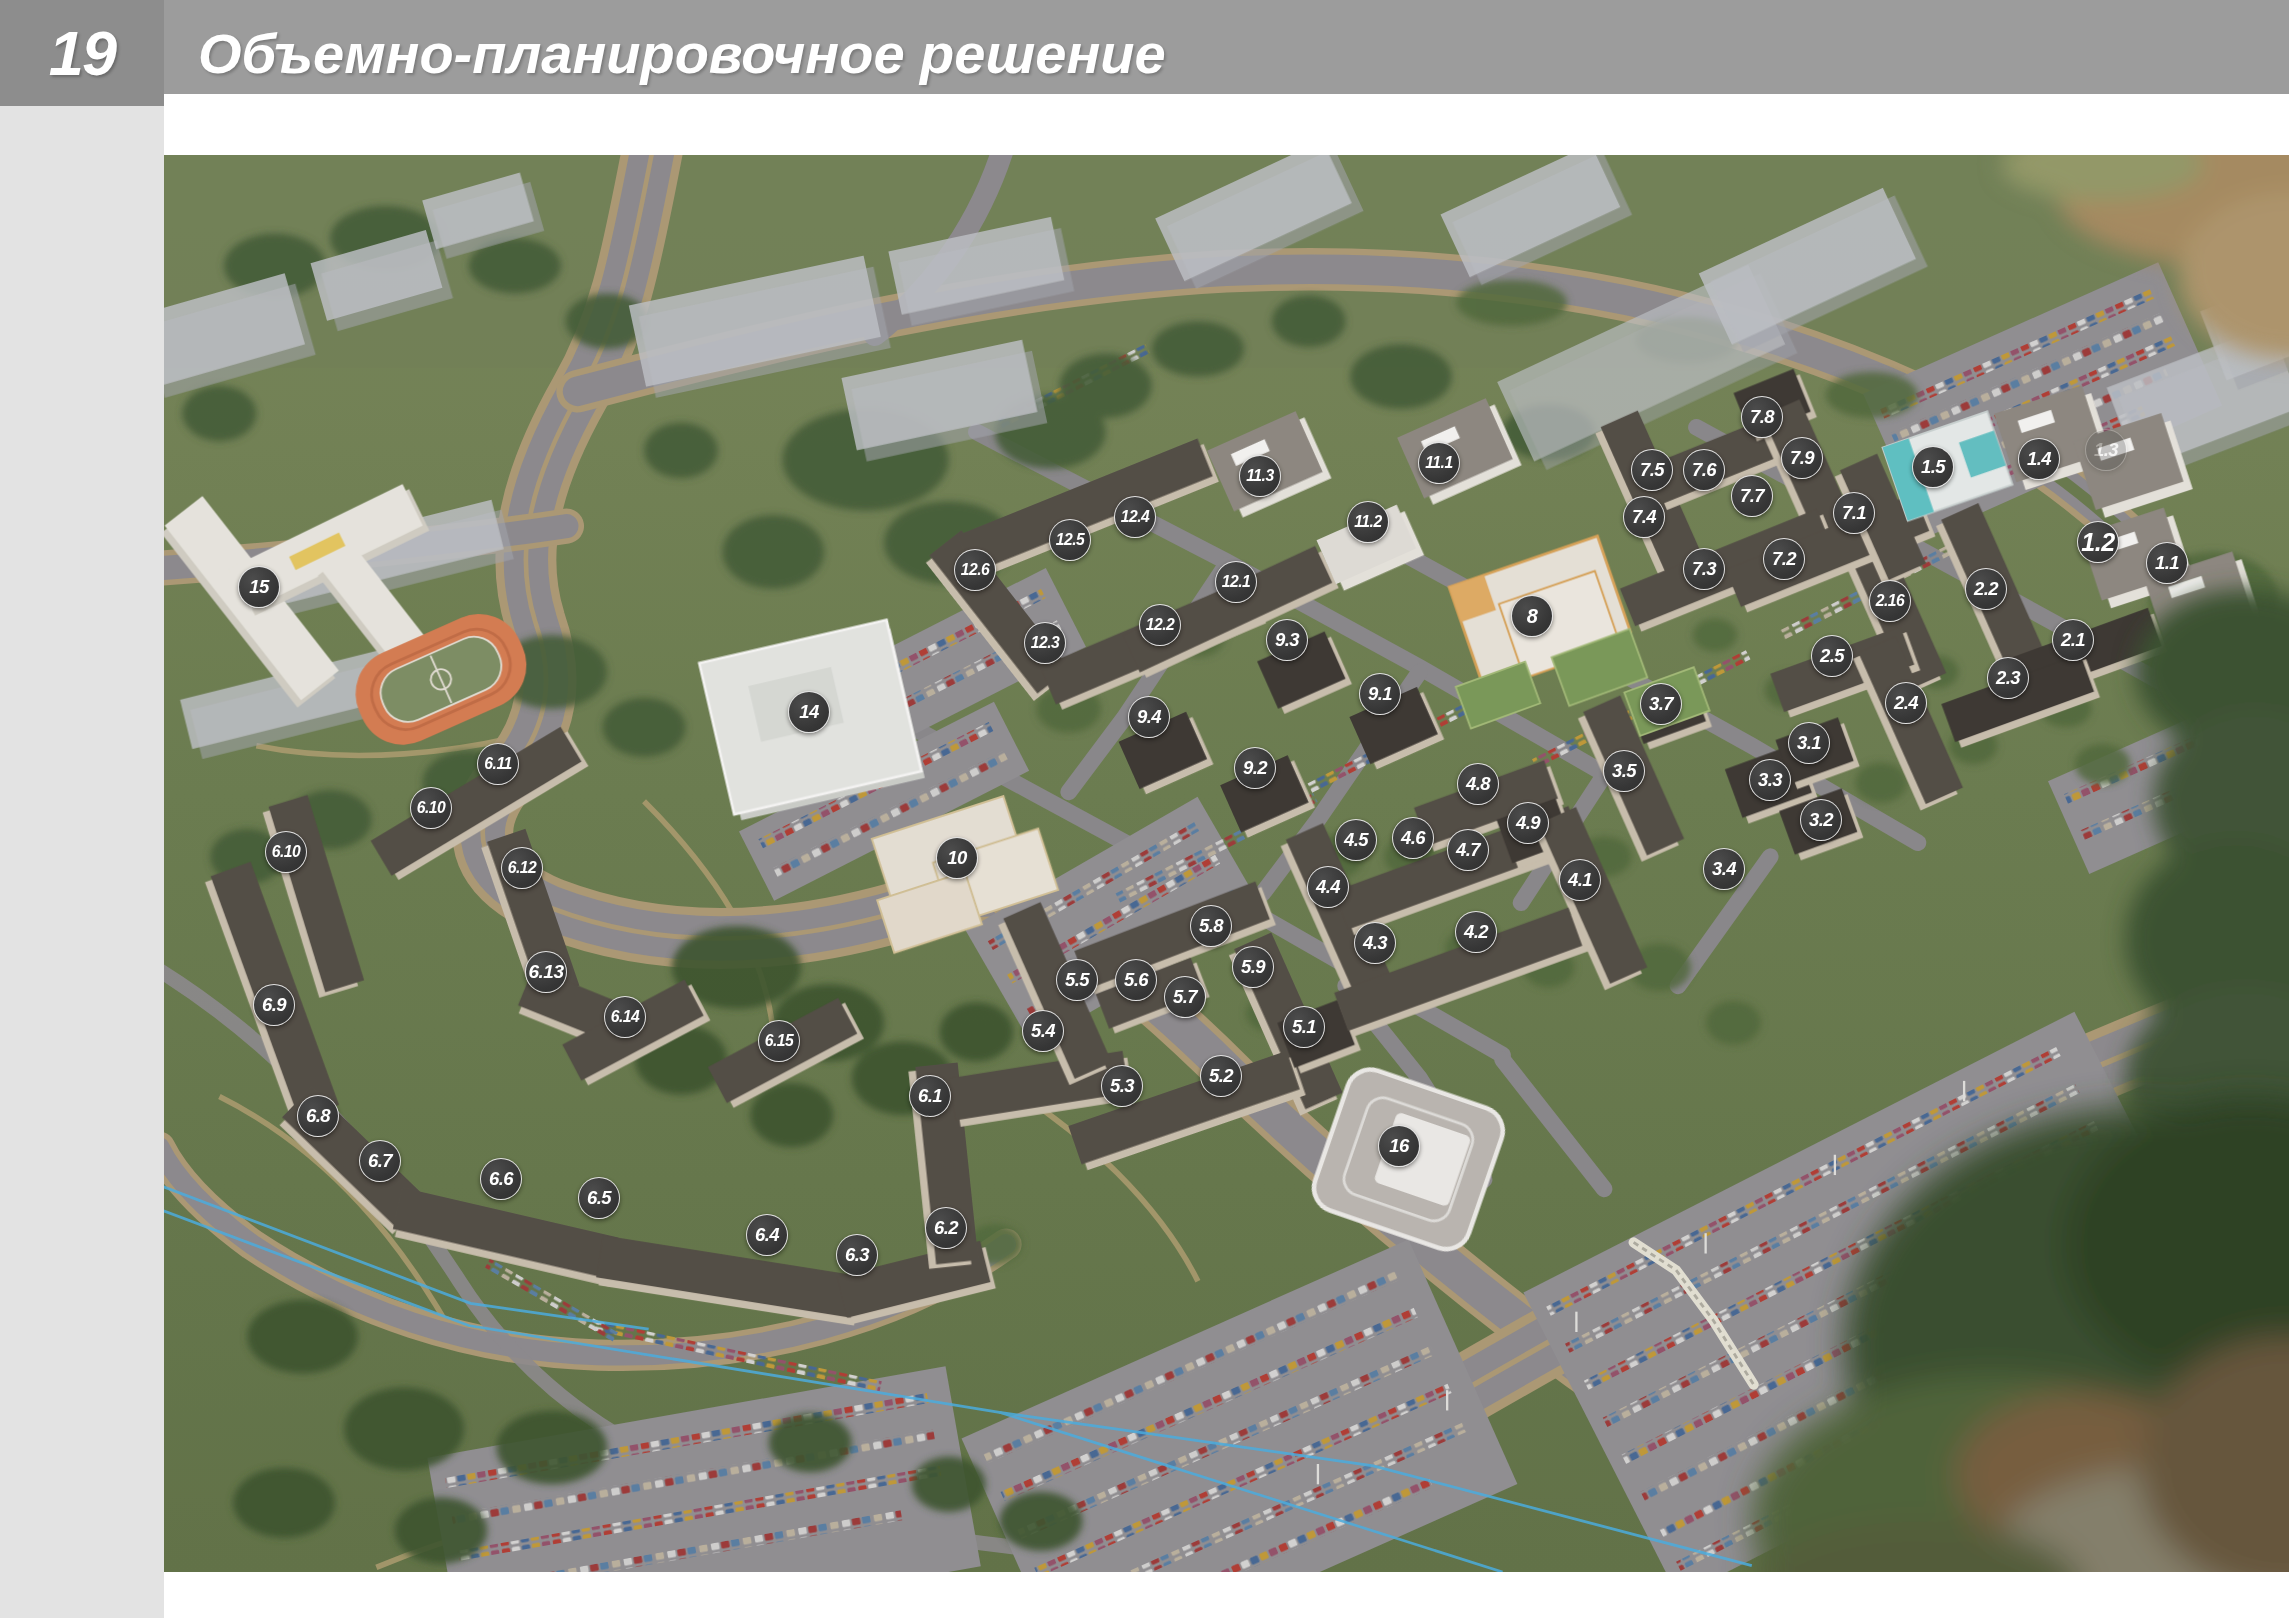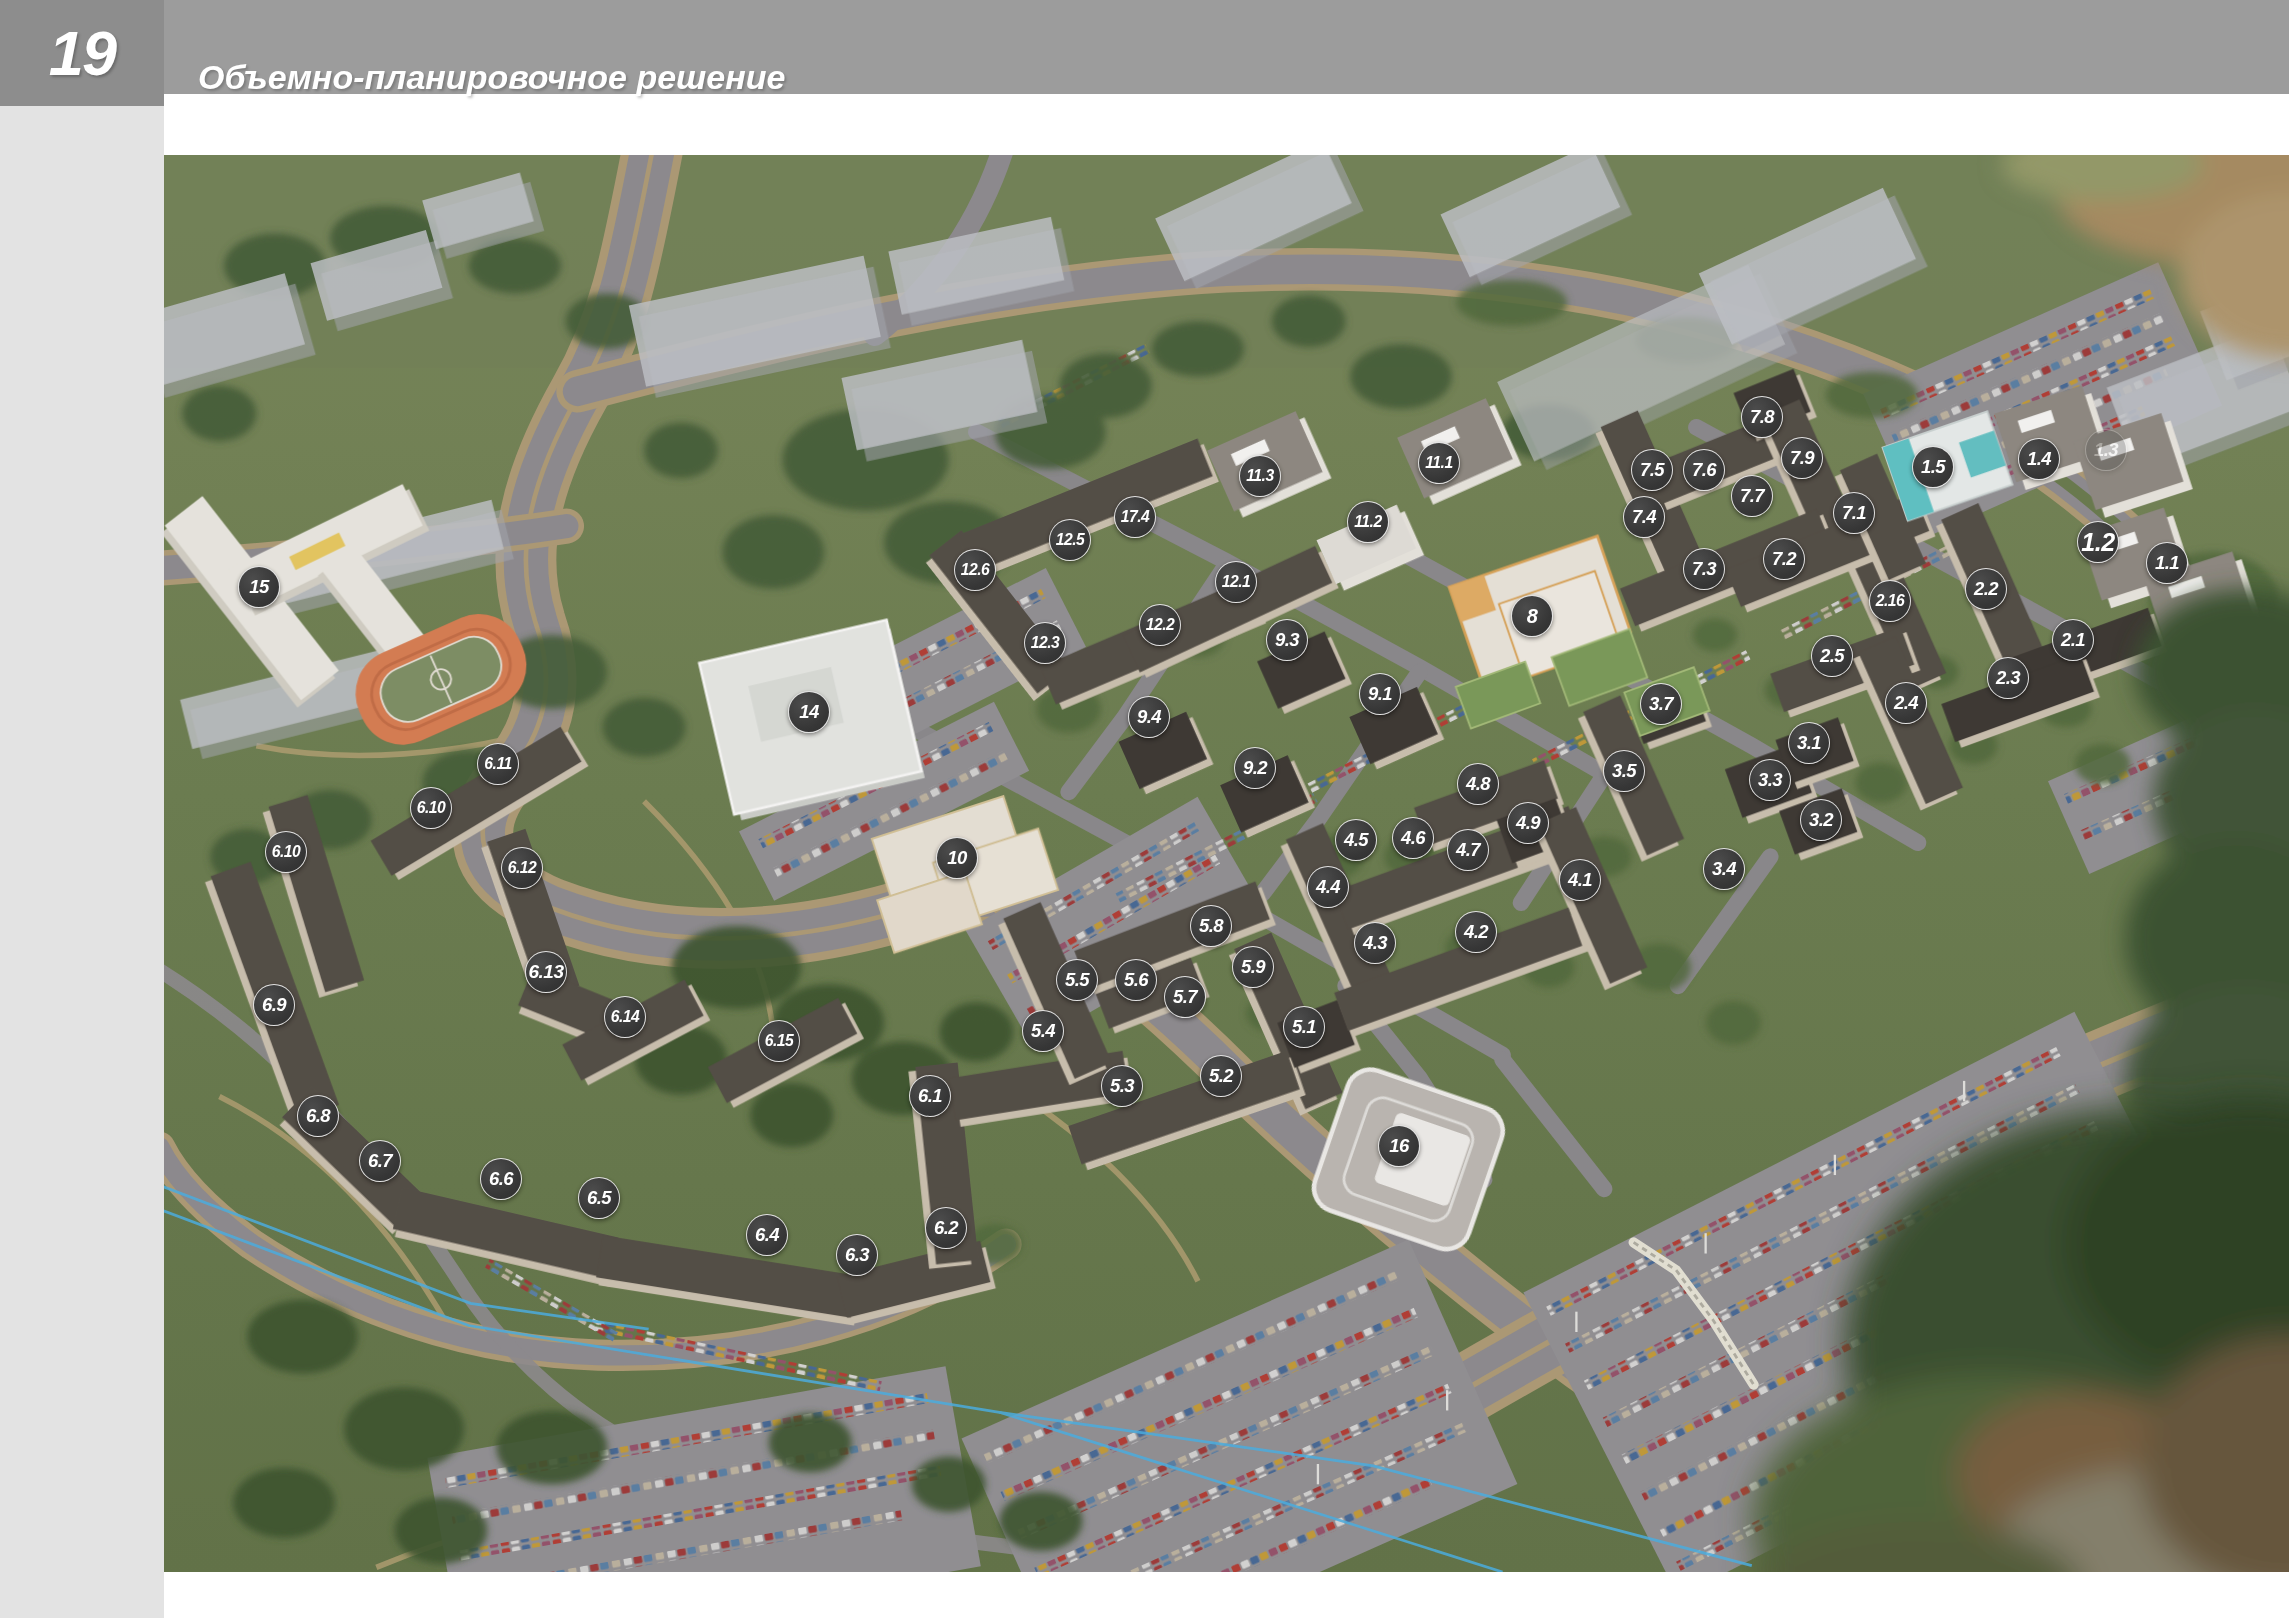--- a/index.html
+++ b/index.html
@@ -7,22 +7,22 @@
     width:2290px;height:1619px;position:relative;overflow:hidden;
     background:#ffffff;font-family:"Liberation Sans",sans-serif;
   }
   
   .header-bar{position:absolute;left:0;top:0;width:2290px;height:94px;background:#9c9c9c;}
   .page-num-block{position:absolute;left:0;top:0;width:164px;height:106px;background:#8d8d8d;
     display:flex;align-items:center;justify-content:center;}
   .page-num{color:#ffffff;font-size:63px;font-weight:bold;font-style:italic;
     text-shadow:1.8px 1.8px 2.8px rgba(0,0,0,.25);letter-spacing:-1.8px;}
   .header-title{position:absolute;left:198px;top:0;height:106px;display:flex;align-items:center;
-    color:#ffffff;font-size:34px;font-weight:bold;font-style:italic;
-    text-shadow:1.8px 1.8px 2.8px rgba(0,0,0,.22);margin-top:24px;}
+    color:#ffffff;font-size:56px;font-weight:bold;font-style:italic;
+    text-shadow:1.8px 1.8px 2.8px rgba(0,0,0,.22);}
   
   .sidebar-strip{position:absolute;left:0;top:106px;width:164px;height:1513px;background:#e3e3e3;}
   
   #render{position:absolute;left:164px;top:155px;width:2126px;height:1417px;overflow:hidden;
     background:#6f8254;}
   #render svg{position:absolute;left:0;top:0;}
   
   .w  {fill:#d1c7b6;}          
   .r  {fill:#56514a;}          
   .rk {fill:#3f3b37;}          
@@ -703,21 +703,21 @@
       <div class="marker" style="left: 110px; top: 850px; font-size: 18.5px;">6.9</div>
       <div class="marker" style="left: 267px; top: 653px; font-size: 15.7px;">6.10</div>
       <div class="marker" style="left: 122px; top: 697px; font-size: 15.7px;">6.10</div>
       <div class="marker" style="left: 334px; top: 609px; font-size: 15.7px;">6.11</div>
       <div class="marker" style="left: 358px; top: 713px; font-size: 15.7px;">6.12</div>
       <div class="marker" style="left: 382px; top: 817px; font-size: 19px;">6.13</div>
       <div class="marker" style="left: 461px; top: 862px; font-size: 15.7px;">6.14</div>
       <div class="marker" style="left: 615px; top: 886px; font-size: 15.7px;">6.15</div>
       <div class="marker" style="left: 811px; top: 415px; font-size: 15.7px;">12.6</div>
       <div class="marker" style="left: 906px; top: 385px; font-size: 15.7px;">12.5</div>
-      <div class="marker" style="left: 971px; top: 362px; font-size: 15.7px;">17.4</div>
+      <div class="marker" style="left: 971px; top: 362px; font-size: 15.7px;">12.4</div>
       <div class="marker" style="left: 881px; top: 488px; font-size: 15.7px;">12.3</div>
       <div class="marker" style="left: 996px; top: 470px; font-size: 15.7px;">12.2</div>
       <div class="marker" style="left: 1072px; top: 427px; font-size: 15.7px;">12.1</div>
       <div class="marker" style="left: 1096px; top: 321px; font-size: 15.7px;">11.3</div>
       <div class="marker" style="left: 1204px; top: 367px; font-size: 15.7px;">11.2</div>
       <div class="marker" style="left: 1275px; top: 308px; font-size: 15.7px;">11.1</div>
       <div class="marker" style="left: 985px; top: 562px; font-size: 18.5px;">9.4</div>
       <div class="marker" style="left: 1123px; top: 485px; font-size: 18.5px;">9.3</div>
       <div class="marker" style="left: 1091px; top: 613px; font-size: 18.5px;">9.2</div>
       <div class="marker" style="left: 1216px; top: 539px; font-size: 18.5px;">9.1</div>

